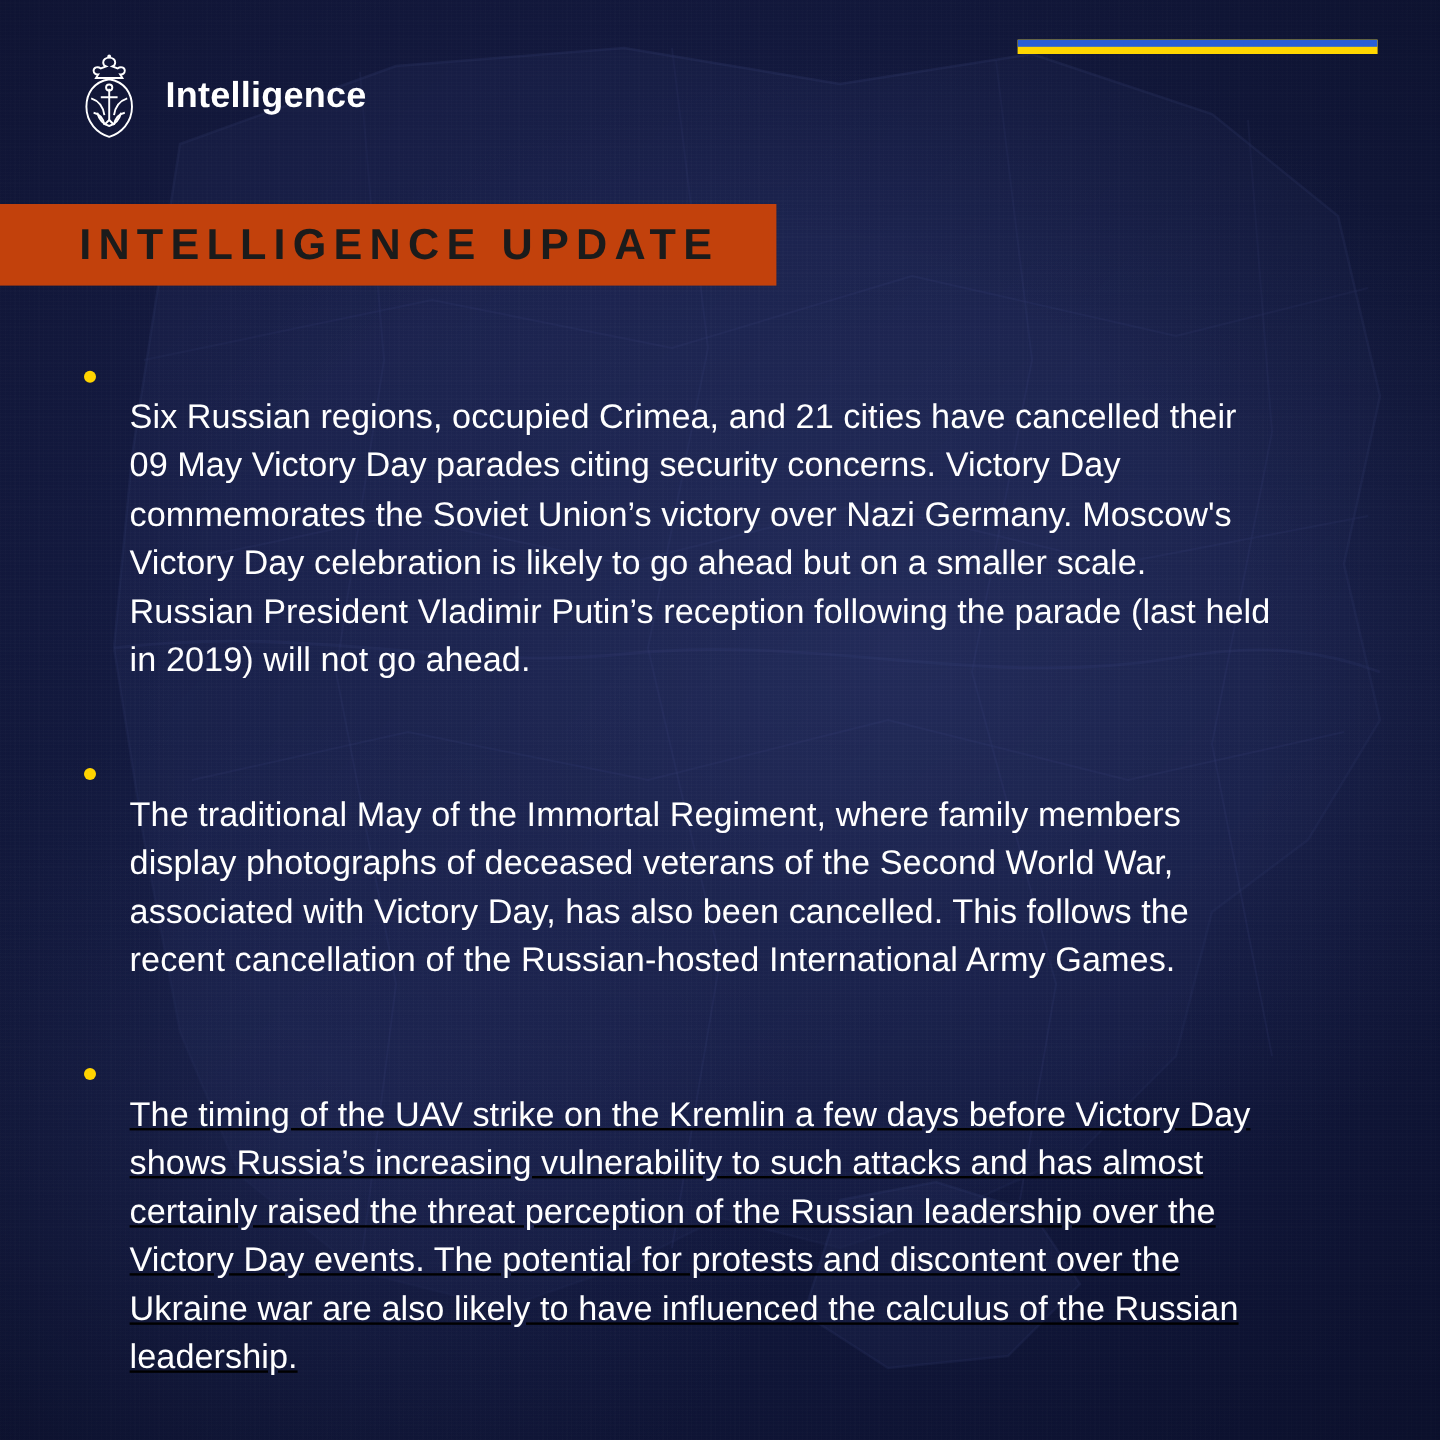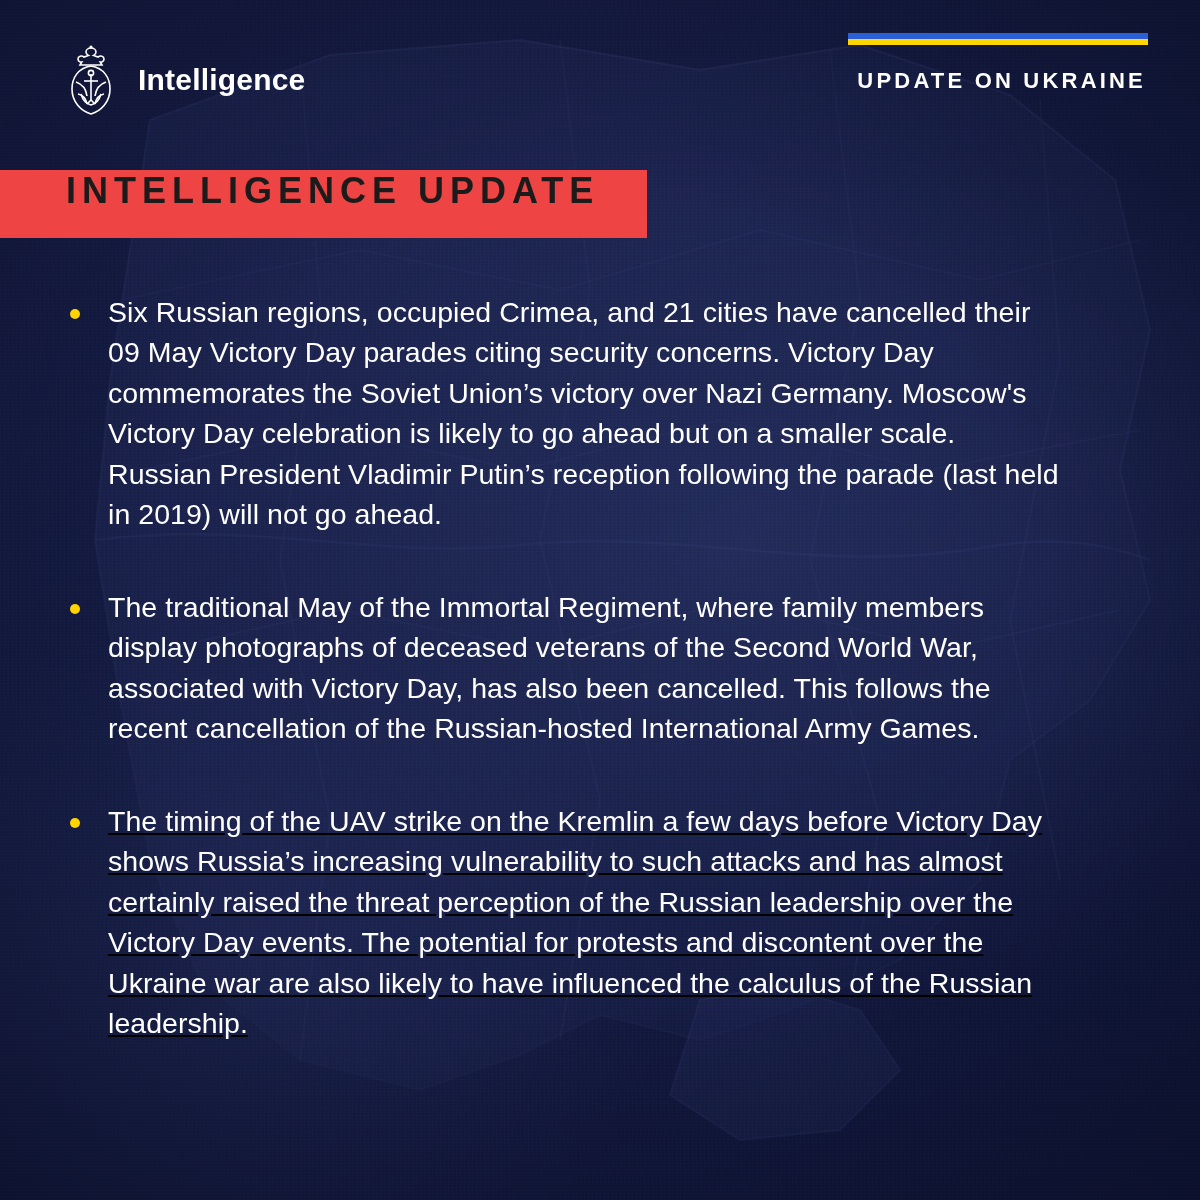--- a/index.html
+++ b/index.html
@@ -132,23 +132,23 @@
     letter-spacing: 1.2px;
     font-family: "Liberation Serif", serif;
   }
 
   
   .banner {
     position: absolute;
     left: 0;
     top: 170px;
     height: 68px;
-    background: #ef4444;
+    background: #c2410c;
     display: flex;
-    align-items: flex-start;
+    align-items: center;
     padding: 0 48px 0 66px;
   }
   .banner-text {
     color: #1b1b1b;
     font-size: 36px;
     font-weight: 800;
     letter-spacing: 6px;
     text-transform: uppercase;
     white-space: nowrap;
   }
@@ -176,20 +176,21 @@
     background: #ffd400;
     margin: 17px 28px 0 8px;
   }
 
   .bullet-text {
     color: #ffffff;
     font-size: 28.5px;
     line-height: 1.42;
     letter-spacing: 0.05px;
     font-weight: 400;
+    margin-top: 36px;
   }
 </style>
 </head>
 <body>
 
 <div class="bg"></div>
 
 <div class="map-silhouette">
   <svg viewBox="0 0 1200 1200" preserveAspectRatio="none" aria-hidden="true">
     <defs>
@@ -256,21 +257,20 @@
       <div class="brand-text">
         <span class="l2">Intelligence</span>
       </div>
     </div>
 
     <div class="flagbar">
       <div class="blue"></div>
     </div>
 
     <div class="update-block">
-      <div class="update-title">UPDATE ON UKRAINE</div>
     </div>
   </div>
 
   <div class="banner">
     <div class="banner-text">INTELLIGENCE UPDATE</div>
   </div>
 
   <div class="bullets">
 
     <div class="bullet">

